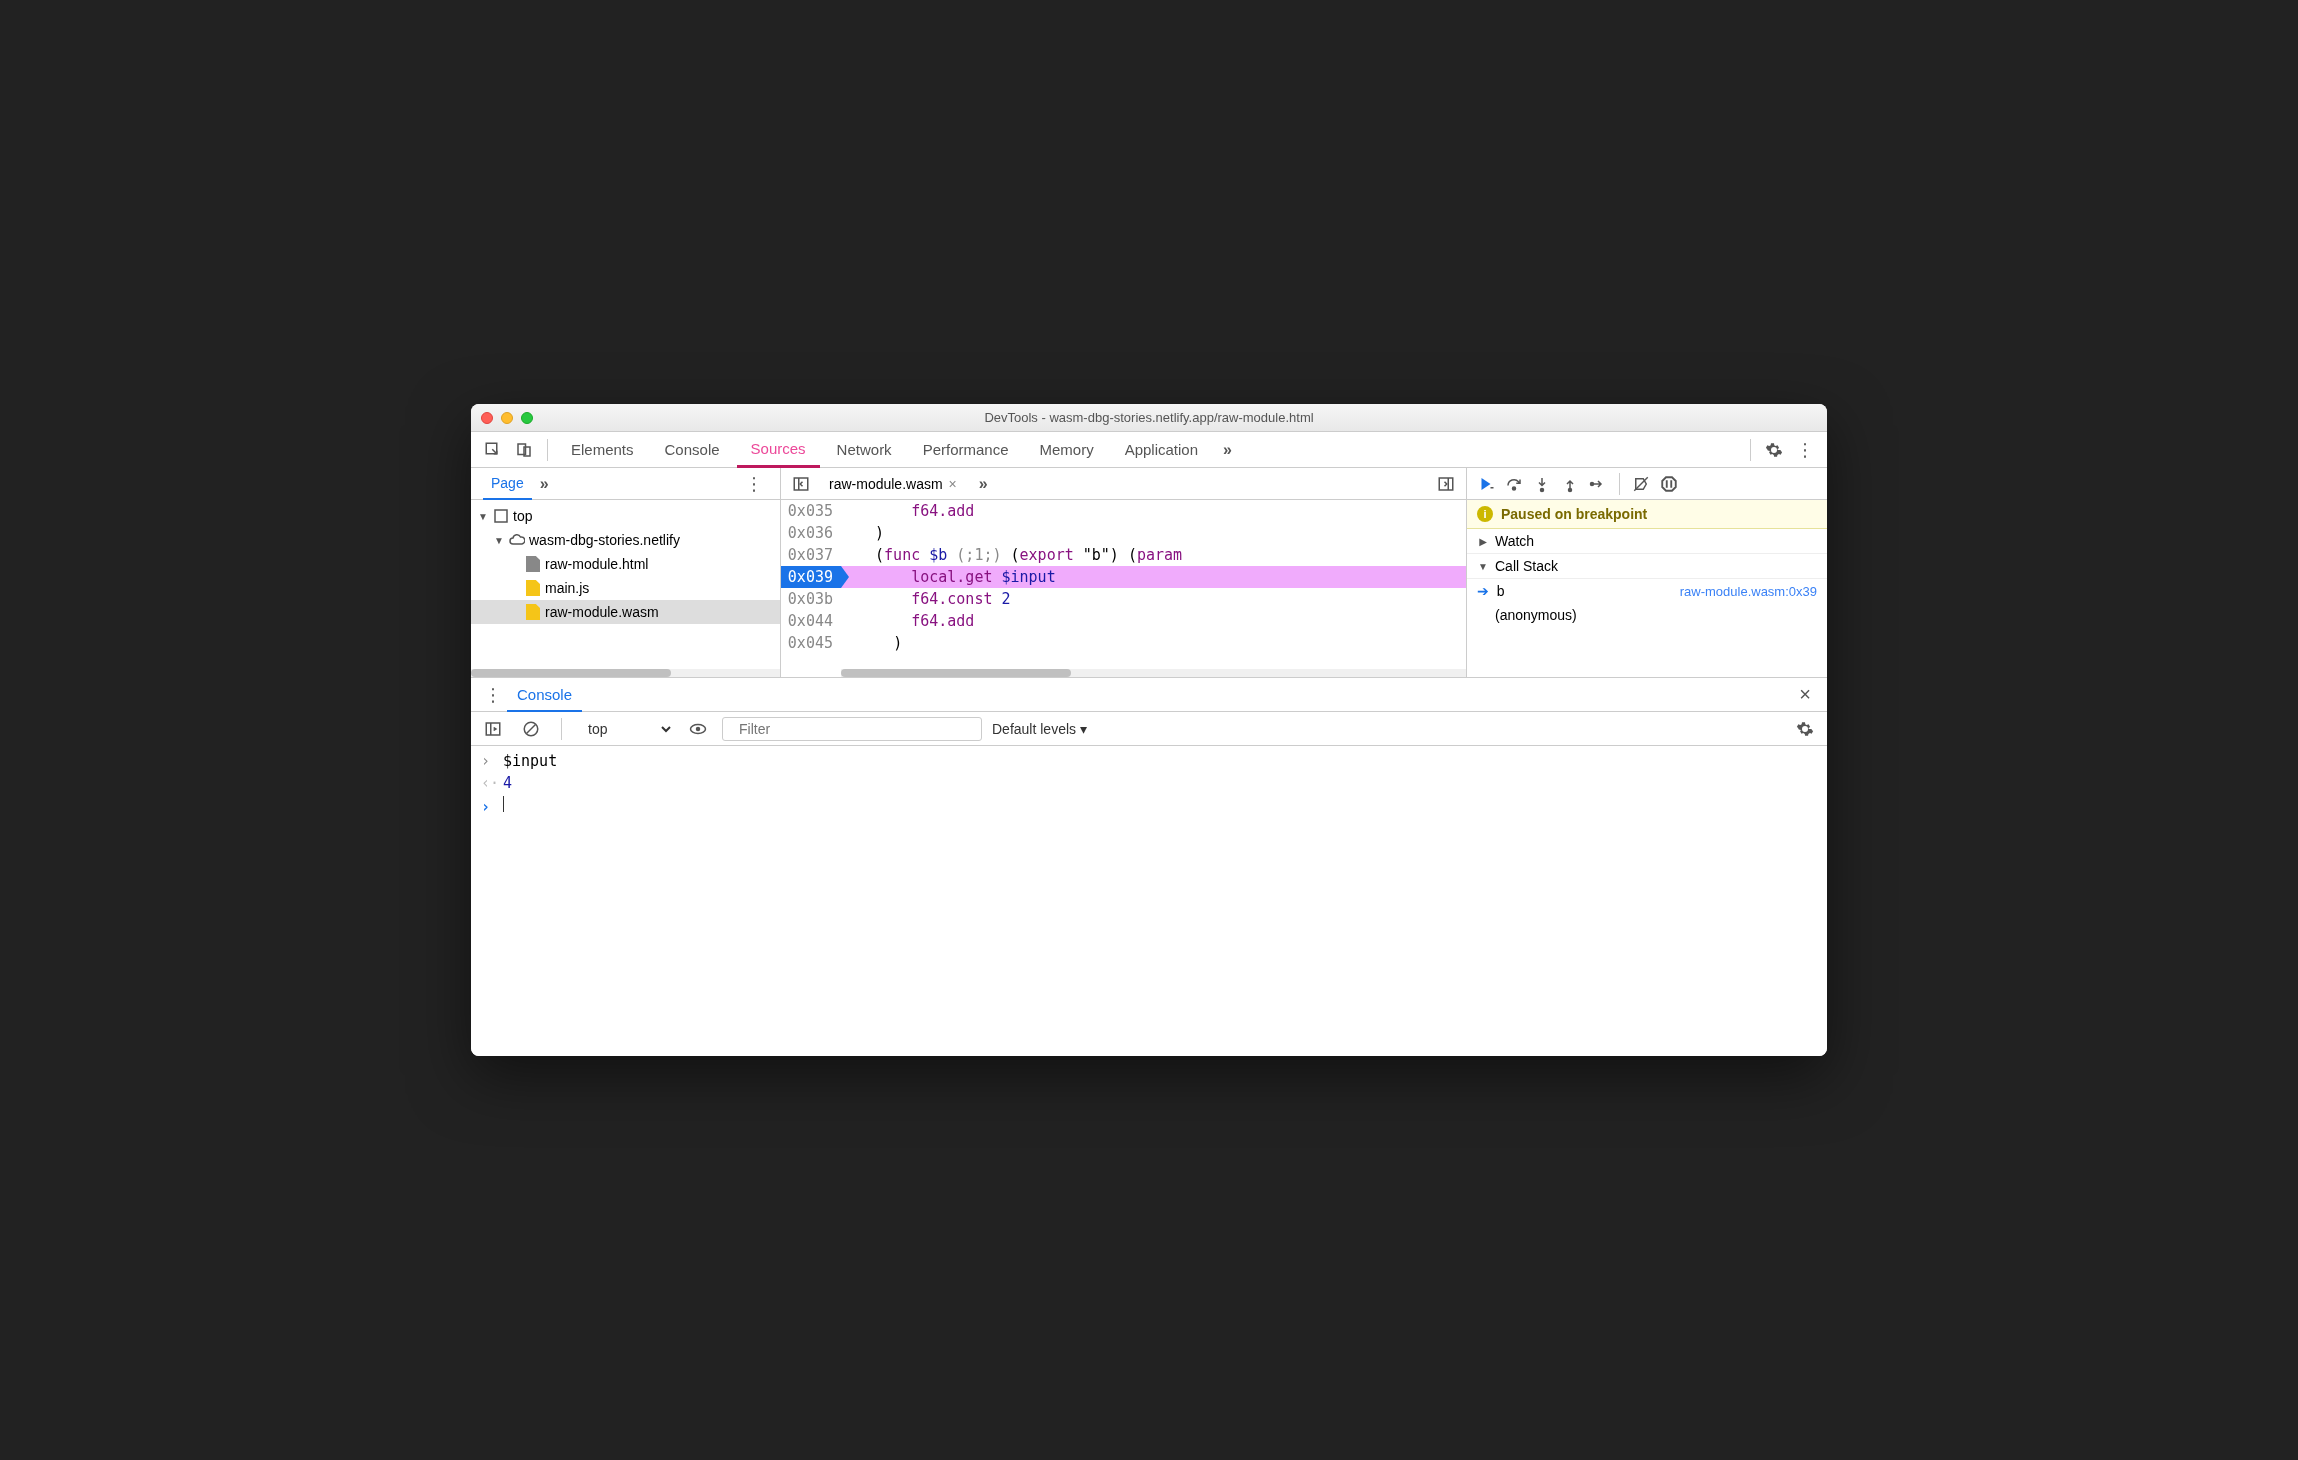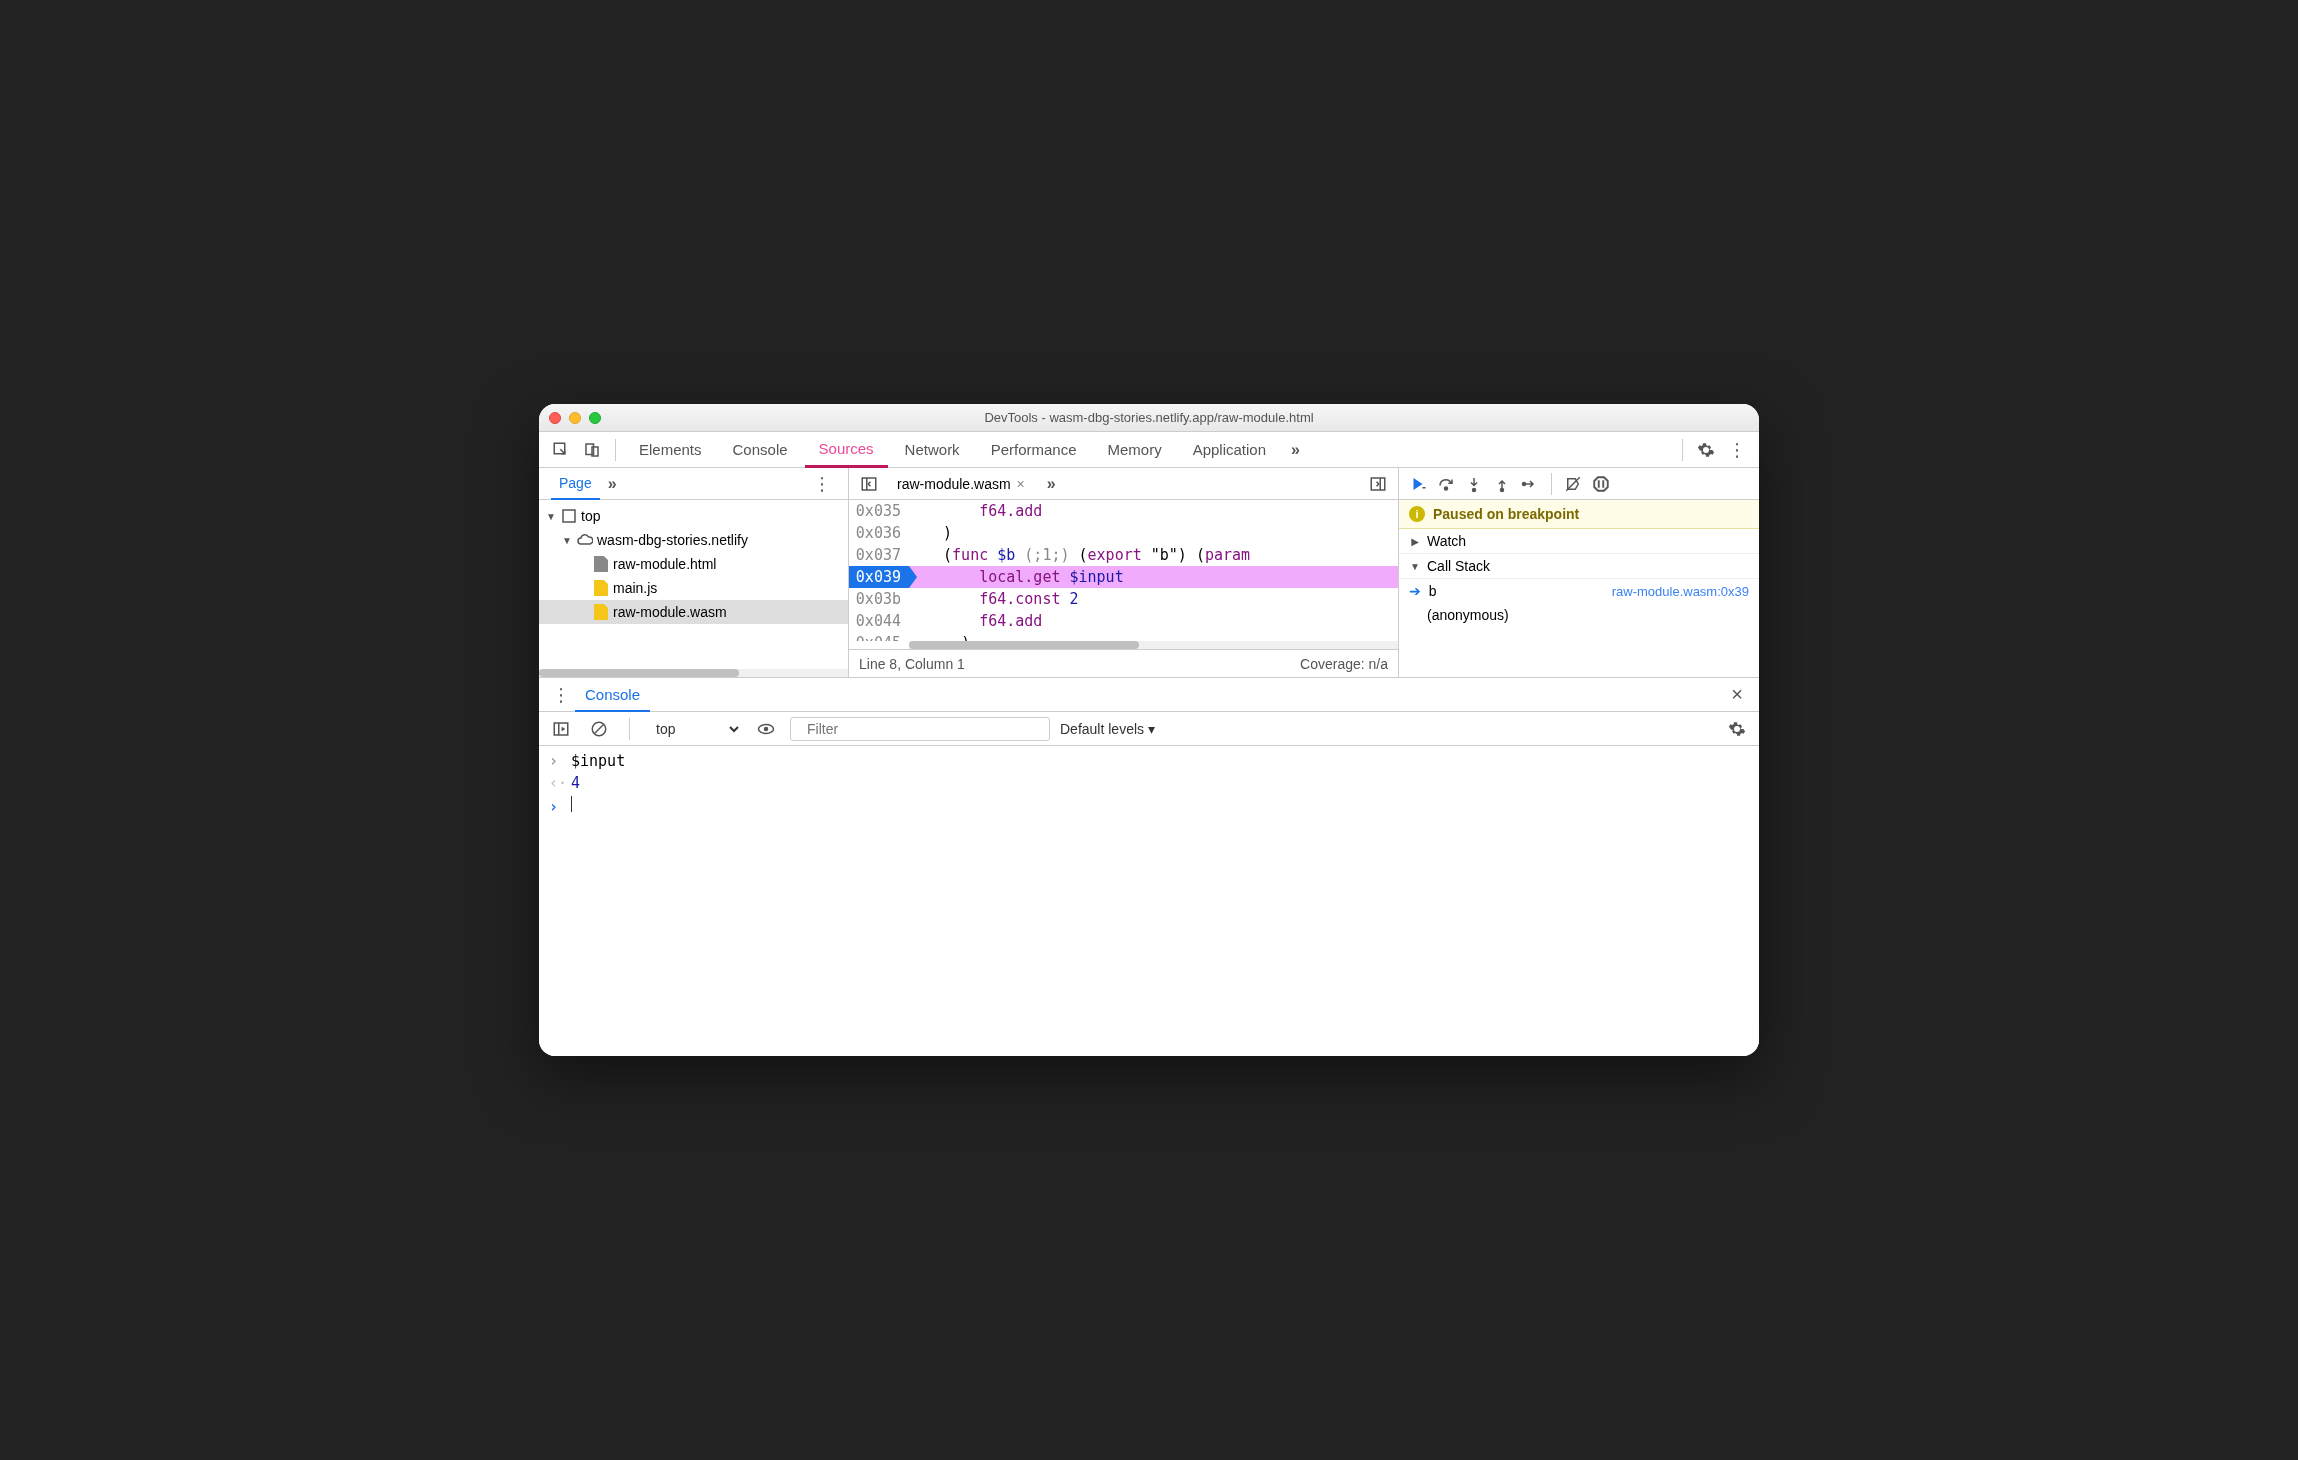--- a/index.html
+++ b/index.html
@@ -6,23 +6,23 @@
 body {
   font-family: -apple-system, BlinkMacSystemFont, "Segoe UI", Helvetica, Arial, sans-serif;
   background: #222;
   display: flex;
   align-items: center;
   justify-content: center;
   min-height: 100vh;
   padding: 40px;
 }
 .window {
-  width: 1220px;
+  width: 1356px;
   background: #fff;
-  border-radius: 16px;
+  border-radius: 8px;
   box-shadow: 0 20px 60px rgba(0,0,0,0.5);
   overflow: hidden;
 }
 .titlebar {
   height: 28px;
   background: linear-gradient(#f6f6f6,#e8e8e8);
   border-bottom: 1px solid #ccc;
   display: flex;
   align-items: center;
   padding: 0 10px;
@@ -377,24 +377,20 @@
             <div class="code-text">      <span class="kw">f64.add</span></div>
           </div>
         <div class="code-line">
             <div class="gutter">0x045</div>
             <div class="code-text">    <span>)</span></div>
           </div>
       </div>
       <div class="hscroll" style="margin-left:60px">
           <div class="thumb" style="left:0;width:230px"></div>
         </div>
-      <div class="status">
-        <span>Line 8, Column 1</span>
-        <span>Coverage: n/a</span>
-      </div>
     </div>
 
     <div class="debugger">
       <div class="dbg-toolbar">
         <div class="icon-btn resume">
             <svg viewBox="0 0 24 24" fill="currentColor">
               <path d="M6 4l12 8-12 8z"></path>
               <rect x="18" y="16" width="4" height="2" fill="#555"></rect>
             </svg>
           </div>

